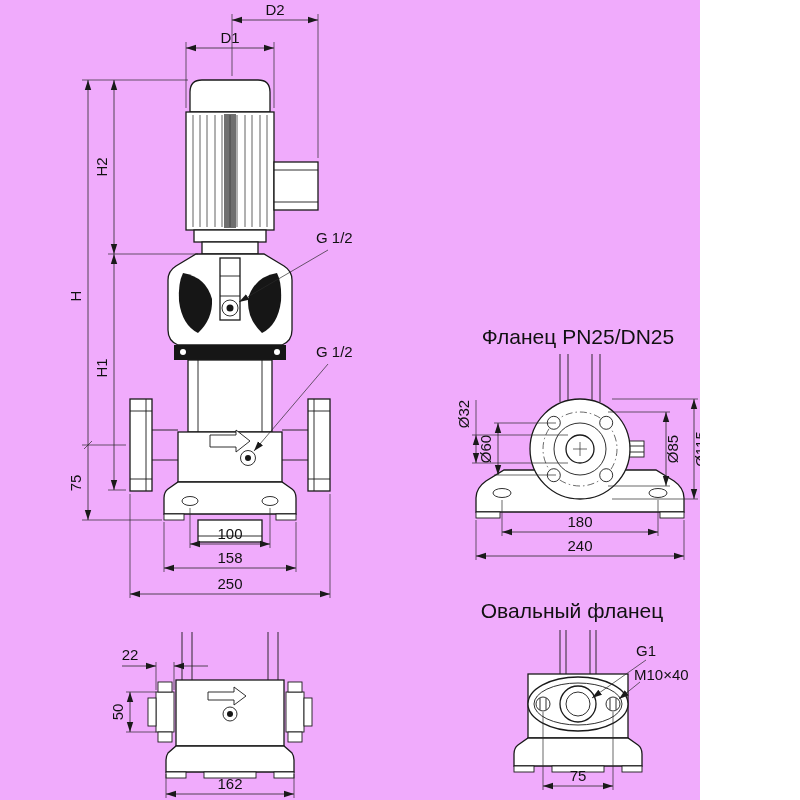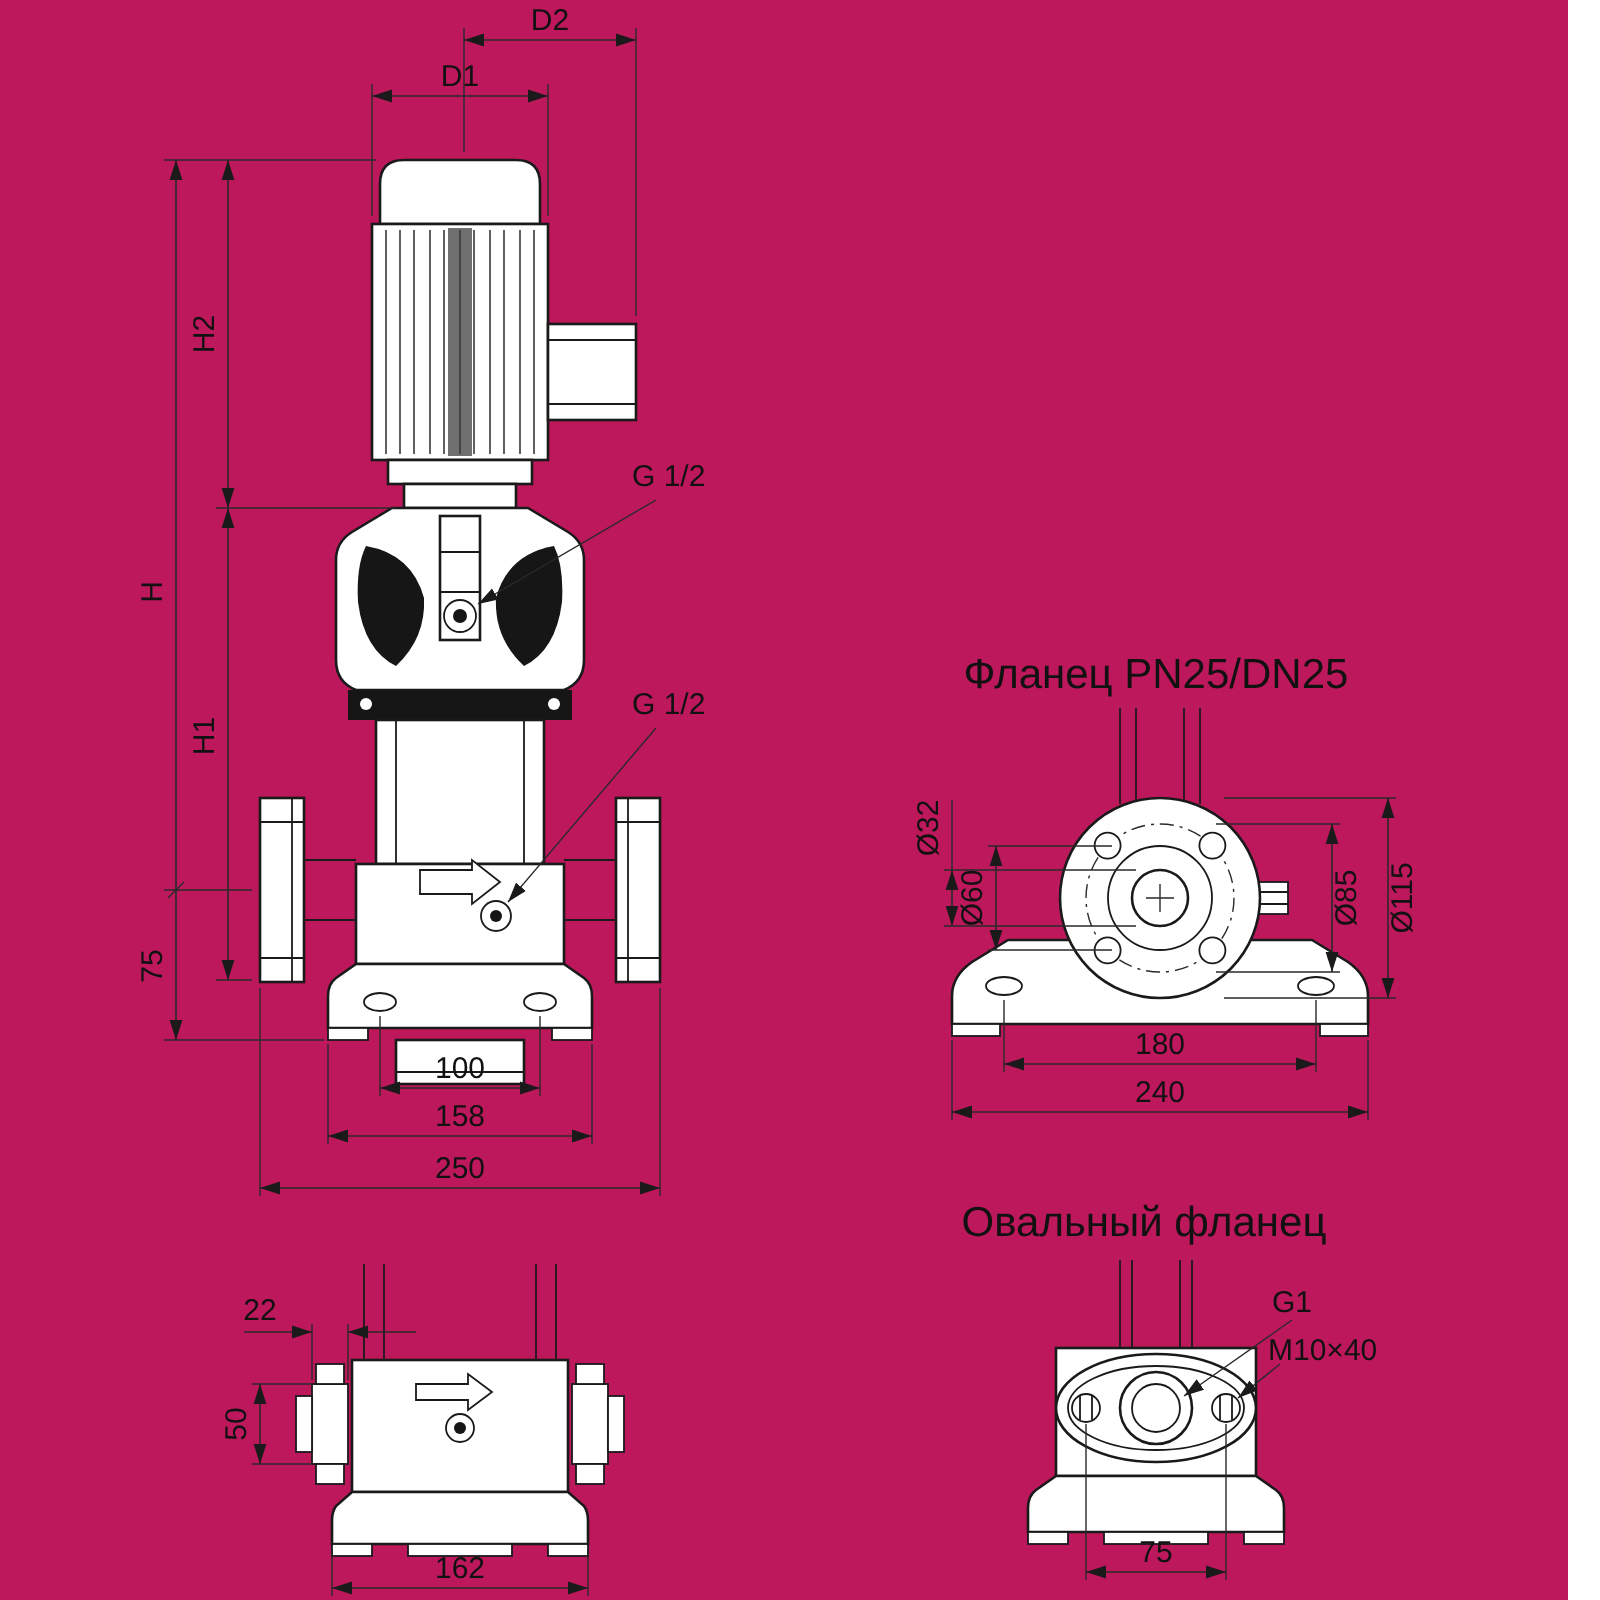--- a/index.html
+++ b/index.html
@@ -1,16 +1,16 @@
 <!DOCTYPE html>
 <html><head>
 <meta charset="utf-8">
 <style>
   html,body{margin:0;padding:0;background:#ffffff;}
-  .page{width:784px;height:800px;background:#be185d;position:relative;overflow:hidden;
+  .page{width:700px;height:800px;background:#f0abfc;position:relative;overflow:hidden;
         font-family:"Liberation Sans", sans-serif;}
   svg{display:block;}
   .ol{fill:none;stroke:#1a1a1a;stroke-width:1.3;}
   .ol2{fill:none;stroke:#1a1a1a;stroke-width:0.9;}
   .fin{fill:none;stroke:#3a3a3a;stroke-width:0.8;}
   .wh{fill:#ffffff;stroke:#1a1a1a;stroke-width:1.3;}
   .wh2{fill:#ffffff;stroke:#1a1a1a;stroke-width:0.9;}
   .dk{fill:#161616;stroke:none;}
   .dim,.ext{fill:none;stroke:#2a2a2a;stroke-width:0.8;}
   .ext{stroke-width:0.7;}

